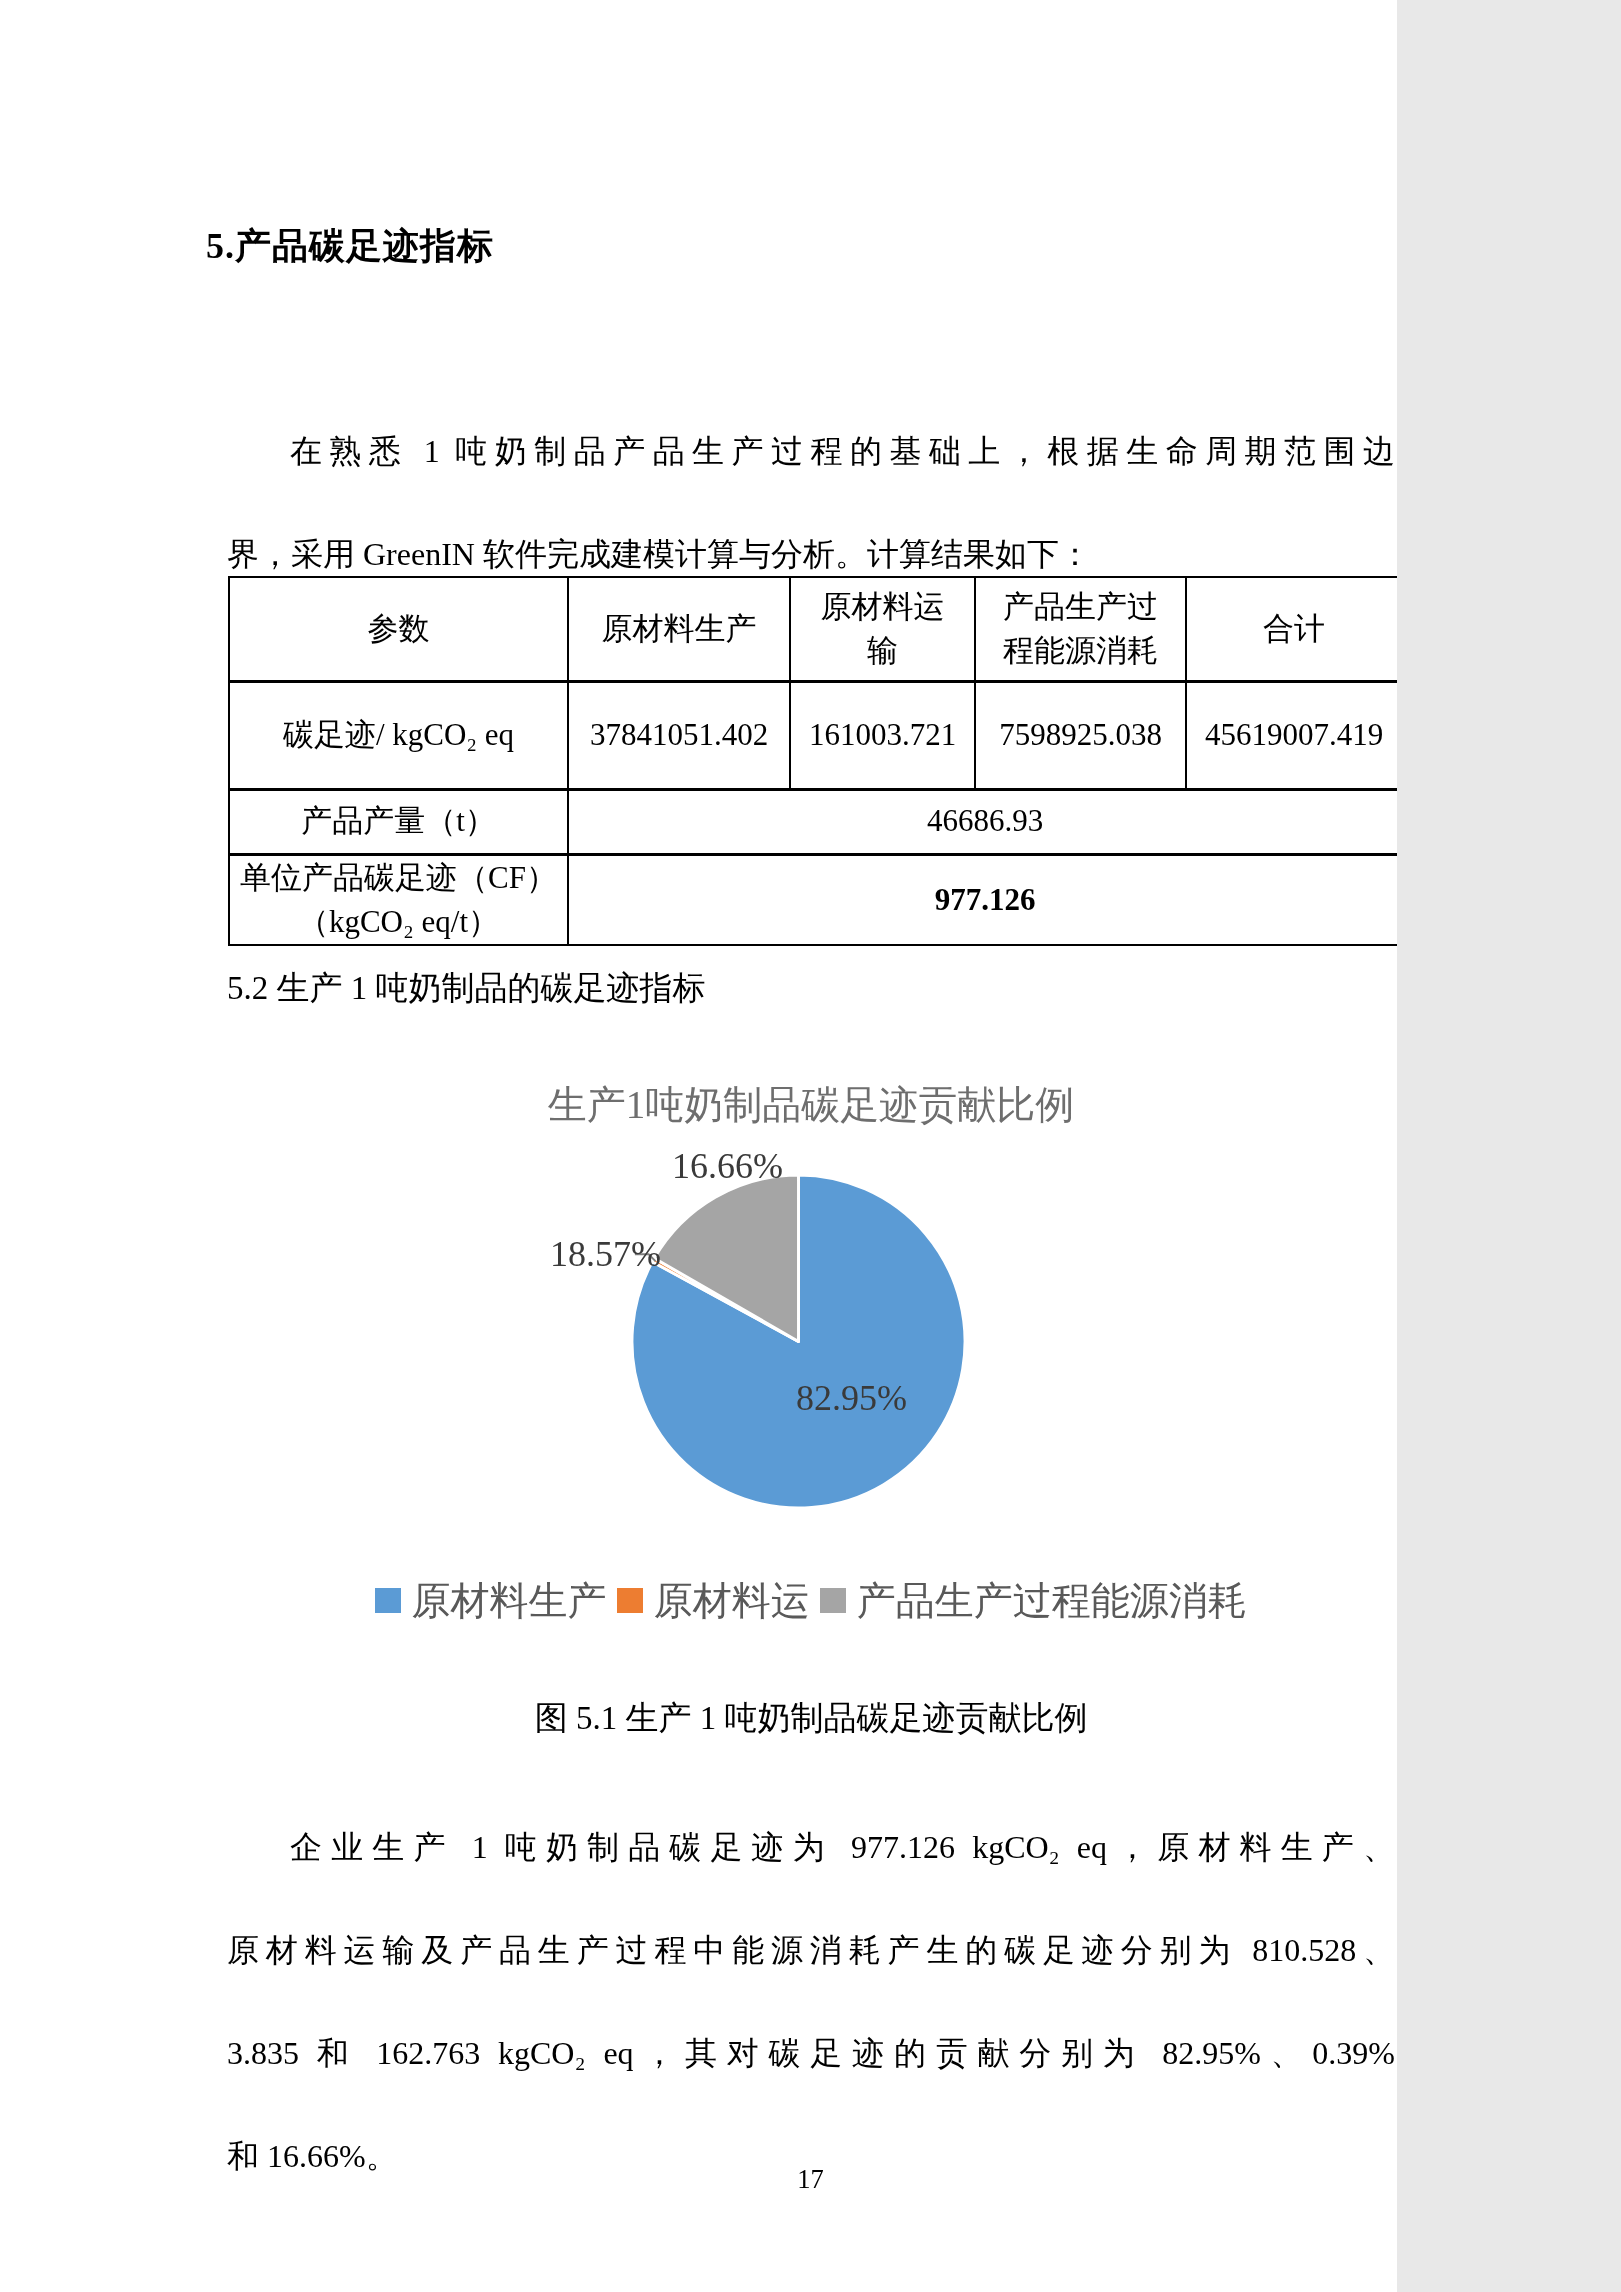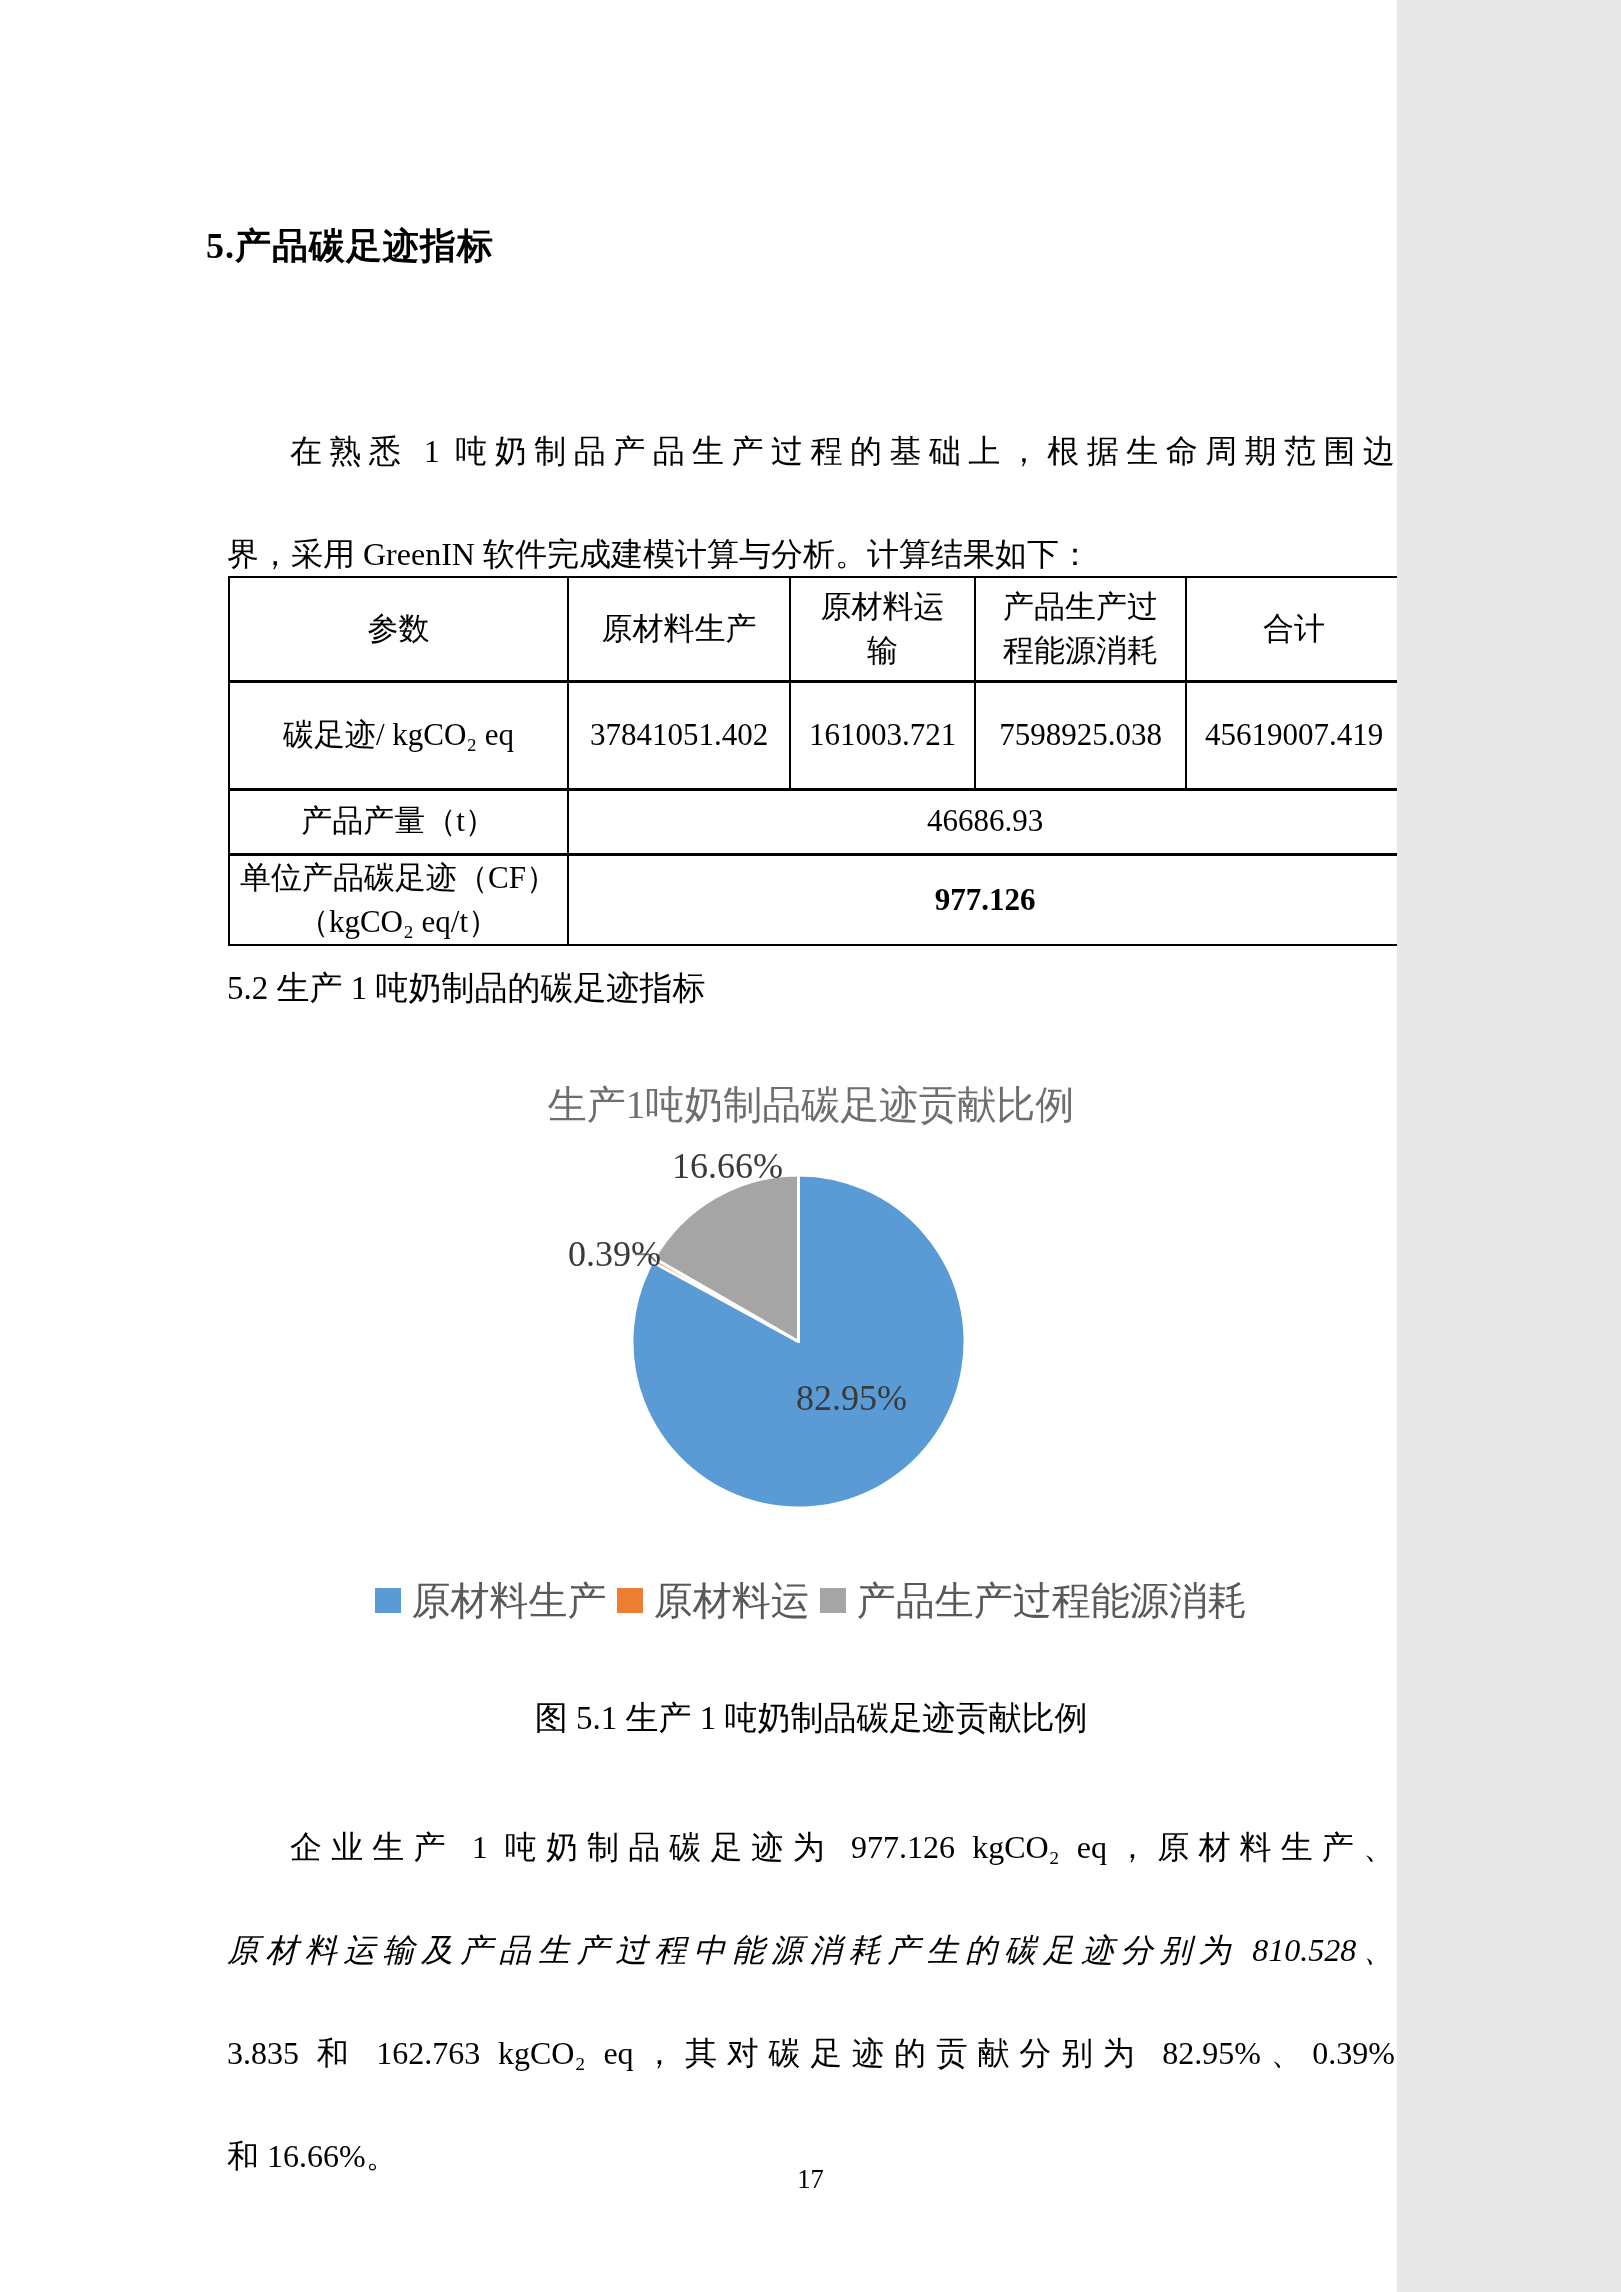--- a/index.html
+++ b/index.html
@@ -15,21 +15,21 @@
   .h-main{left:206px;top:222px;font-size:36px;font-weight:bold;letter-spacing:1px;}
   .h-sub{left:227px;font-size:33px;}
   .pos-s51{top:344px;}
   .pos-s52{top:966px;}
   .bodyline{left:227px;width:1168px;font-size:32px;line-height:45px;}
   .indent{text-indent:63px;}
   .justify{text-align:justify;text-align-last:justify;}
   .pos-p1l1{top:429px;}
   .pos-p1l2{top:532px;font-family:Liberation Serif, serif;}
   .pos-p2l1{top:1825px;}
-  .pos-p2l2{top:1928px;font-style:italic;}
+  .pos-p2l2{top:1928px;}
   .pos-p2l3{top:2031px;}
   .pos-p2l4{top:2134px;}
 
   
   table.cf{
     position:absolute;left:228px;top:576px;
     width:1173px;border-collapse:collapse;table-layout:fixed;
     font-size:31px;
   }
   table.cf th,table.cf td{
@@ -119,21 +119,21 @@
   <svg class="abs pie-svg" width="431" height="431" viewBox="0 0 440 440">
     <g id="pie-slices">
         <path d="M 220 220 L 220.00 50.00 A 170 170 0 1 1 70.77 138.57 Z" fill="#5B9BD5" stroke="#ffffff" stroke-width="3" stroke-linejoin="round"></path>
         <path d="M 220 220 L 70.77 138.57 A 170 170 0 0 1 72.81 134.94 Z" fill="#ED7D31" stroke="#ffffff" stroke-width="3" stroke-linejoin="round"></path>
         <path d="M 220 220 L 72.81 134.94 A 170 170 0 0 1 220.00 50.00 Z" fill="#A5A5A5" stroke="#ffffff" stroke-width="3" stroke-linejoin="round"></path>
       </g>
     <polyline points="53,131 67,131 74,138" fill="none" stroke="#7f7f7f" stroke-width="2"></polyline>
   </svg>
 
   <div class="abs pie-label lab-grey-slice">16.66%</div>
-  <div class="abs pie-label lab-orange-slice">0.39%</div>
+  <div class="abs pie-label lab-orange-slice">18.57%</div>
   <div class="abs pie-label lab-blue-slice">82.95%</div>
 
   <div class="abs legend">
     <span class="li">
       <span class="swatch" id="sw0" style="background: rgb(91, 155, 213);"></span>
       <span>原材料生产</span>
     </span>
     <span class="li">
       <span class="swatch" id="sw1" style="background: rgb(237, 125, 49);"></span>
       <span>原材料运</span>

